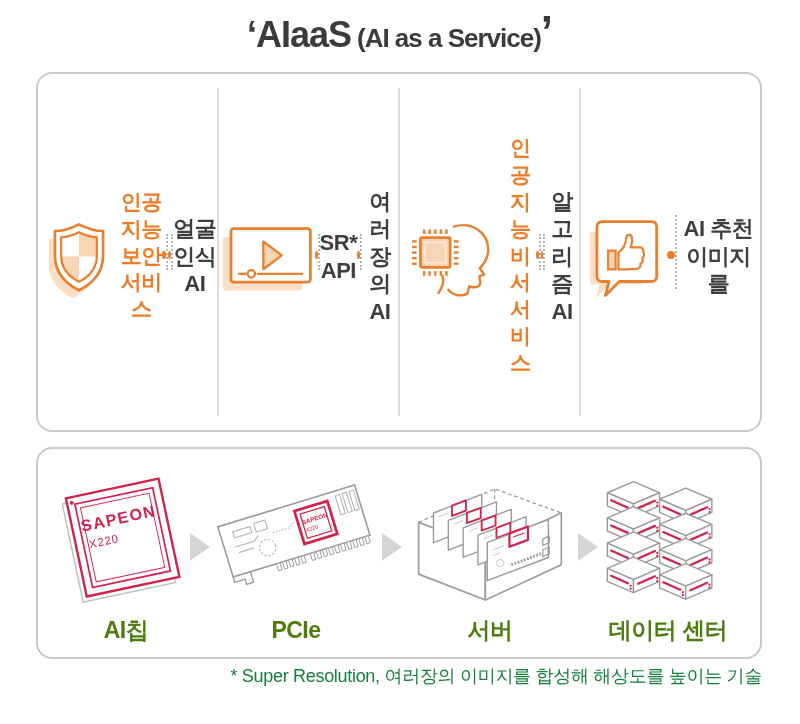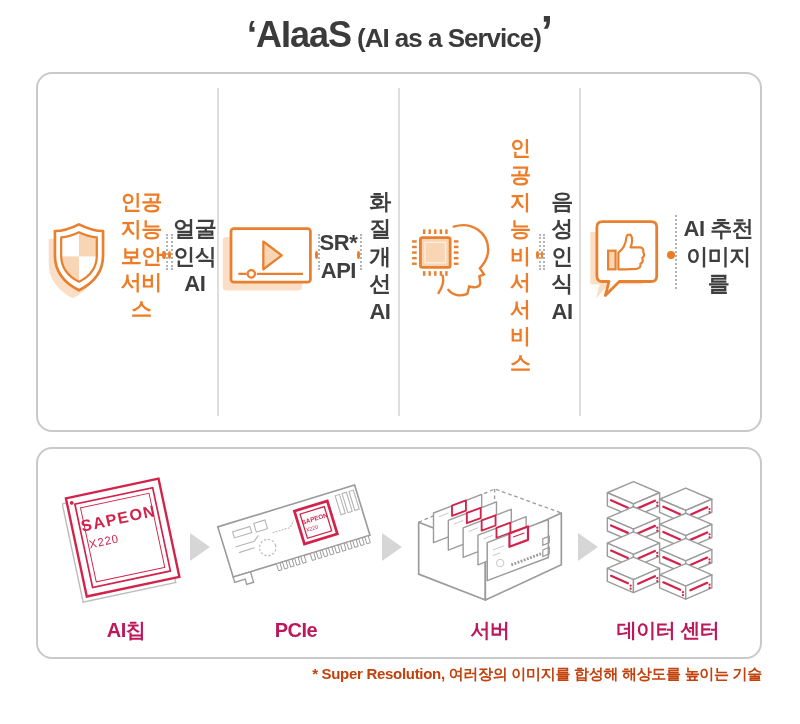--- a/index.html
+++ b/index.html
@@ -40,31 +40,31 @@
   .svc-item{
     margin-top:9px;text-align:center;color:#3e3e3e;font-weight:700;
     font-size:22px;line-height:1.25;white-space:pre-line;letter-spacing:-0.5px;
   }
 
   
   .stage{display:flex;flex-direction:column;align-items:center;}
   .stage-art{height:150px;display:flex;align-items:center;justify-content:center;}
   .stage-label{
     height:34px;display:flex;align-items:center;justify-content:center;
-    color:#be185d;font-weight:800;font-size:20px;letter-spacing:-0.5px;
+    color:#4d7c0f;font-weight:800;font-size:23px;letter-spacing:-0.5px;
   }
   .arrow{
     width:0;height:0;border-top:14px solid transparent;border-bottom:14px solid transparent;
     border-left:20px solid #d6d6d6;margin-bottom:86px;
   }
 
   
   .footnotes{
     position:absolute;right:38px;top:662px;text-align:right;
-    color:#c2410c;font-size:15px;line-height:1.6;letter-spacing:-0.3px;font-weight:bold;
+    color:#15803d;font-size:18px;line-height:1.6;letter-spacing:-0.3px;
   }
 
   svg{display:block;}
   svg text{font-family:"Liberation Sans","DejaVu Sans",sans-serif;}
 </style>
 </head>
 <body>
 
 <div class="page-title">
   <span class="t-main">‘AIaaS</span><span class="t-sub">(AI as a Service)</span><span class="t-close">’</span>
@@ -107,21 +107,21 @@
         <line x1="21" y1="53" x2="30" y2="53" stroke="#e8802f" stroke-width="2.5"></line>
         <circle cx="35" cy="53" r="4" fill="#ffffff" stroke="#e8802f" stroke-width="2.5"></circle>
         <line x1="41" y1="53" x2="91" y2="53" stroke="#e8802f" stroke-width="2.5"></line>
       </svg>
     </div>
     <div class="dot"></div>
     <div class="dash"></div>
     <div class="svc-item">SR* API</div>
     <div class="dot"></div>
     <div class="dash"></div>
-    <div class="svc-item">화질개선 AI</div>
+    <div class="svc-item">여러장의 AI</div>
   </div>
 
   <div class="divider"></div>
 
   <div class="svc-col">
     <div class="icon-box">
       <svg width="104" height="86" viewBox="0 0 112 92">
         <g fill="none" stroke="#e8802f" stroke-width="2.6" stroke-linecap="round">
           <path d="M58 10 C78 4 95 17 95 35 C95 44 91 49.5 86 55 L90.5 61.5 L85.5 63.5 L86.5 70.5 C86.5 75 81 76.5 74.5 74.5 L72.5 82.5 C64 86 55.5 83.5 52 78"></path>
           <path d="M46 63 C47.5 69 46 75 41.5 81.5"></path>
@@ -151,21 +151,21 @@
             <line x1="58" y1="50" x2="63" y2="50"></line>
         </g>
       </svg>
     </div>
     <div class="svc-title">인공지능
 비서 서비스</div>
     <div class="dot"></div>
     <div class="dash"></div>
     <div class="dot"></div>
     <div class="dash"></div>
-    <div class="svc-item">음성인식 AI</div>
+    <div class="svc-item">알고리즘 AI</div>
   </div>
 
   <div class="divider"></div>
 
   <div class="svc-col">
     <div class="icon-box">
       <svg width="86" height="88" viewBox="0 0 92 94">
         <path d="M10 17 H66 V73 H30 L16 88 L20 73 H10 Z" fill="#fadfc6"></path>
         <path d="M23 6 H75 Q81 6 81 12 V64 Q81 70 75 70 H41 L26 85 L30 70 H23 Q17 70 17 64 V12 Q17 6 23 6 Z" fill="#ffffff" stroke="#e8802f" stroke-width="3" stroke-linejoin="round"></path>
         <rect x="29" y="37" width="8" height="20" fill="#f8d5b4" stroke="#e8802f" stroke-width="2.3"></rect>

